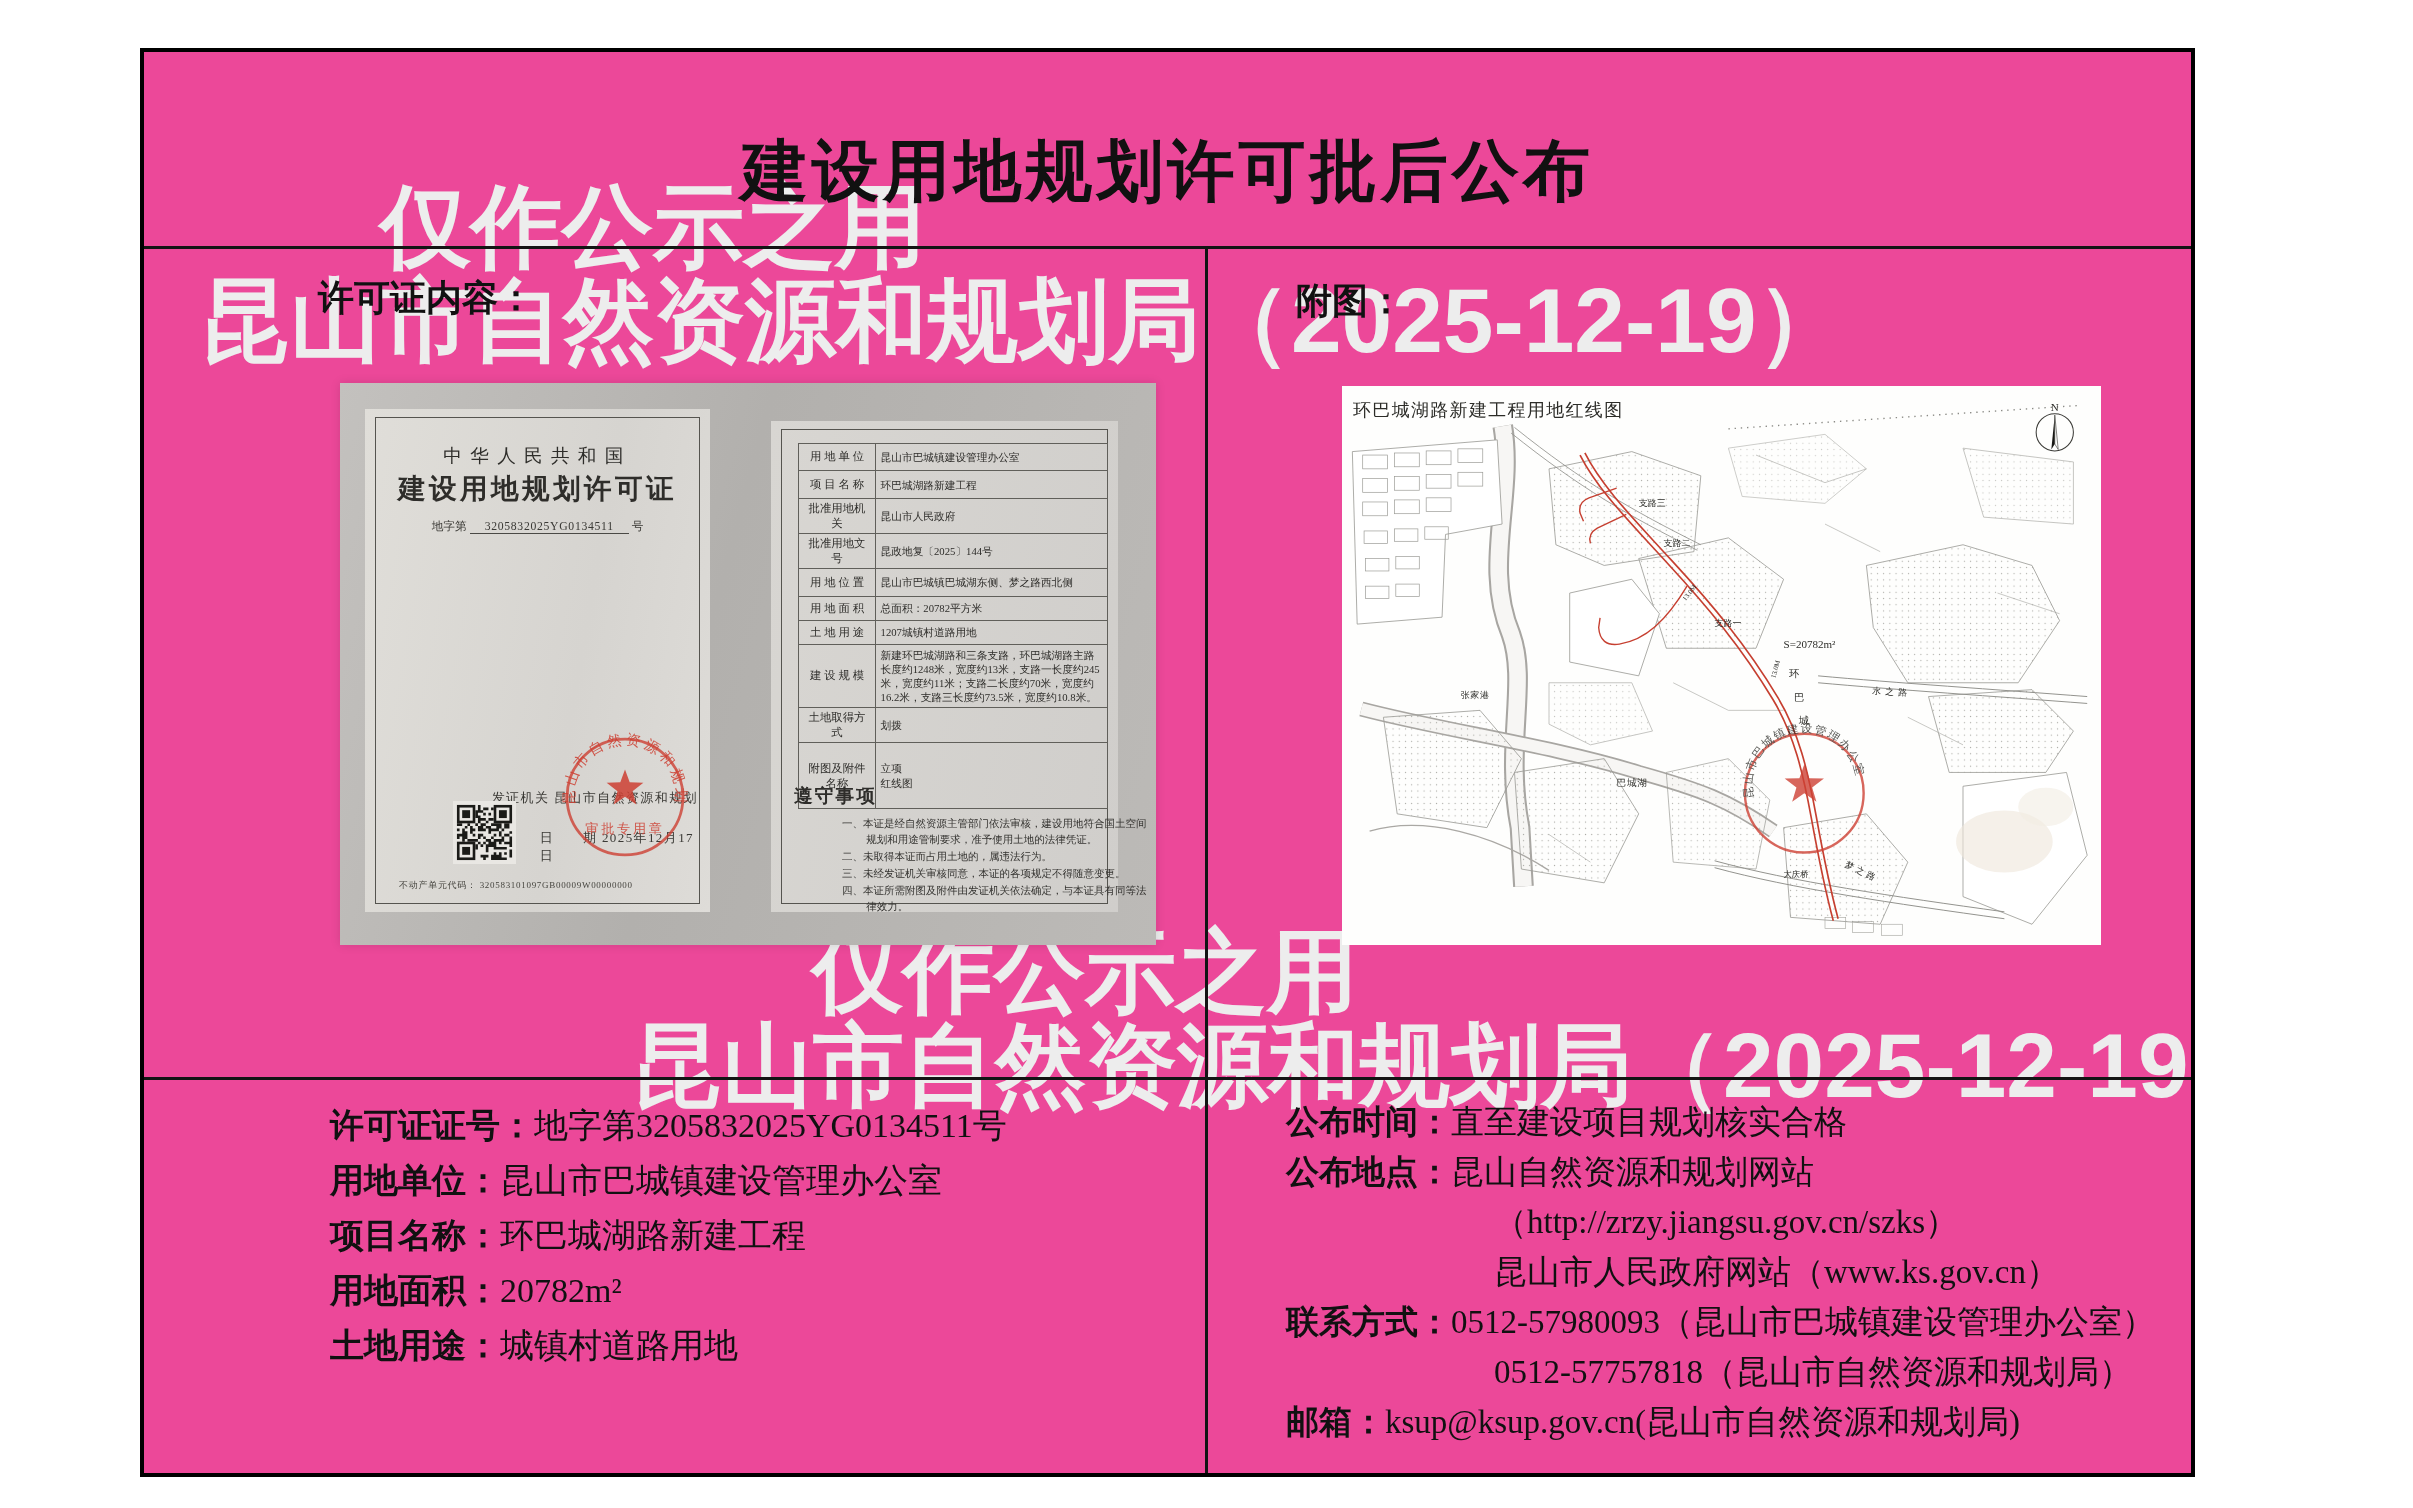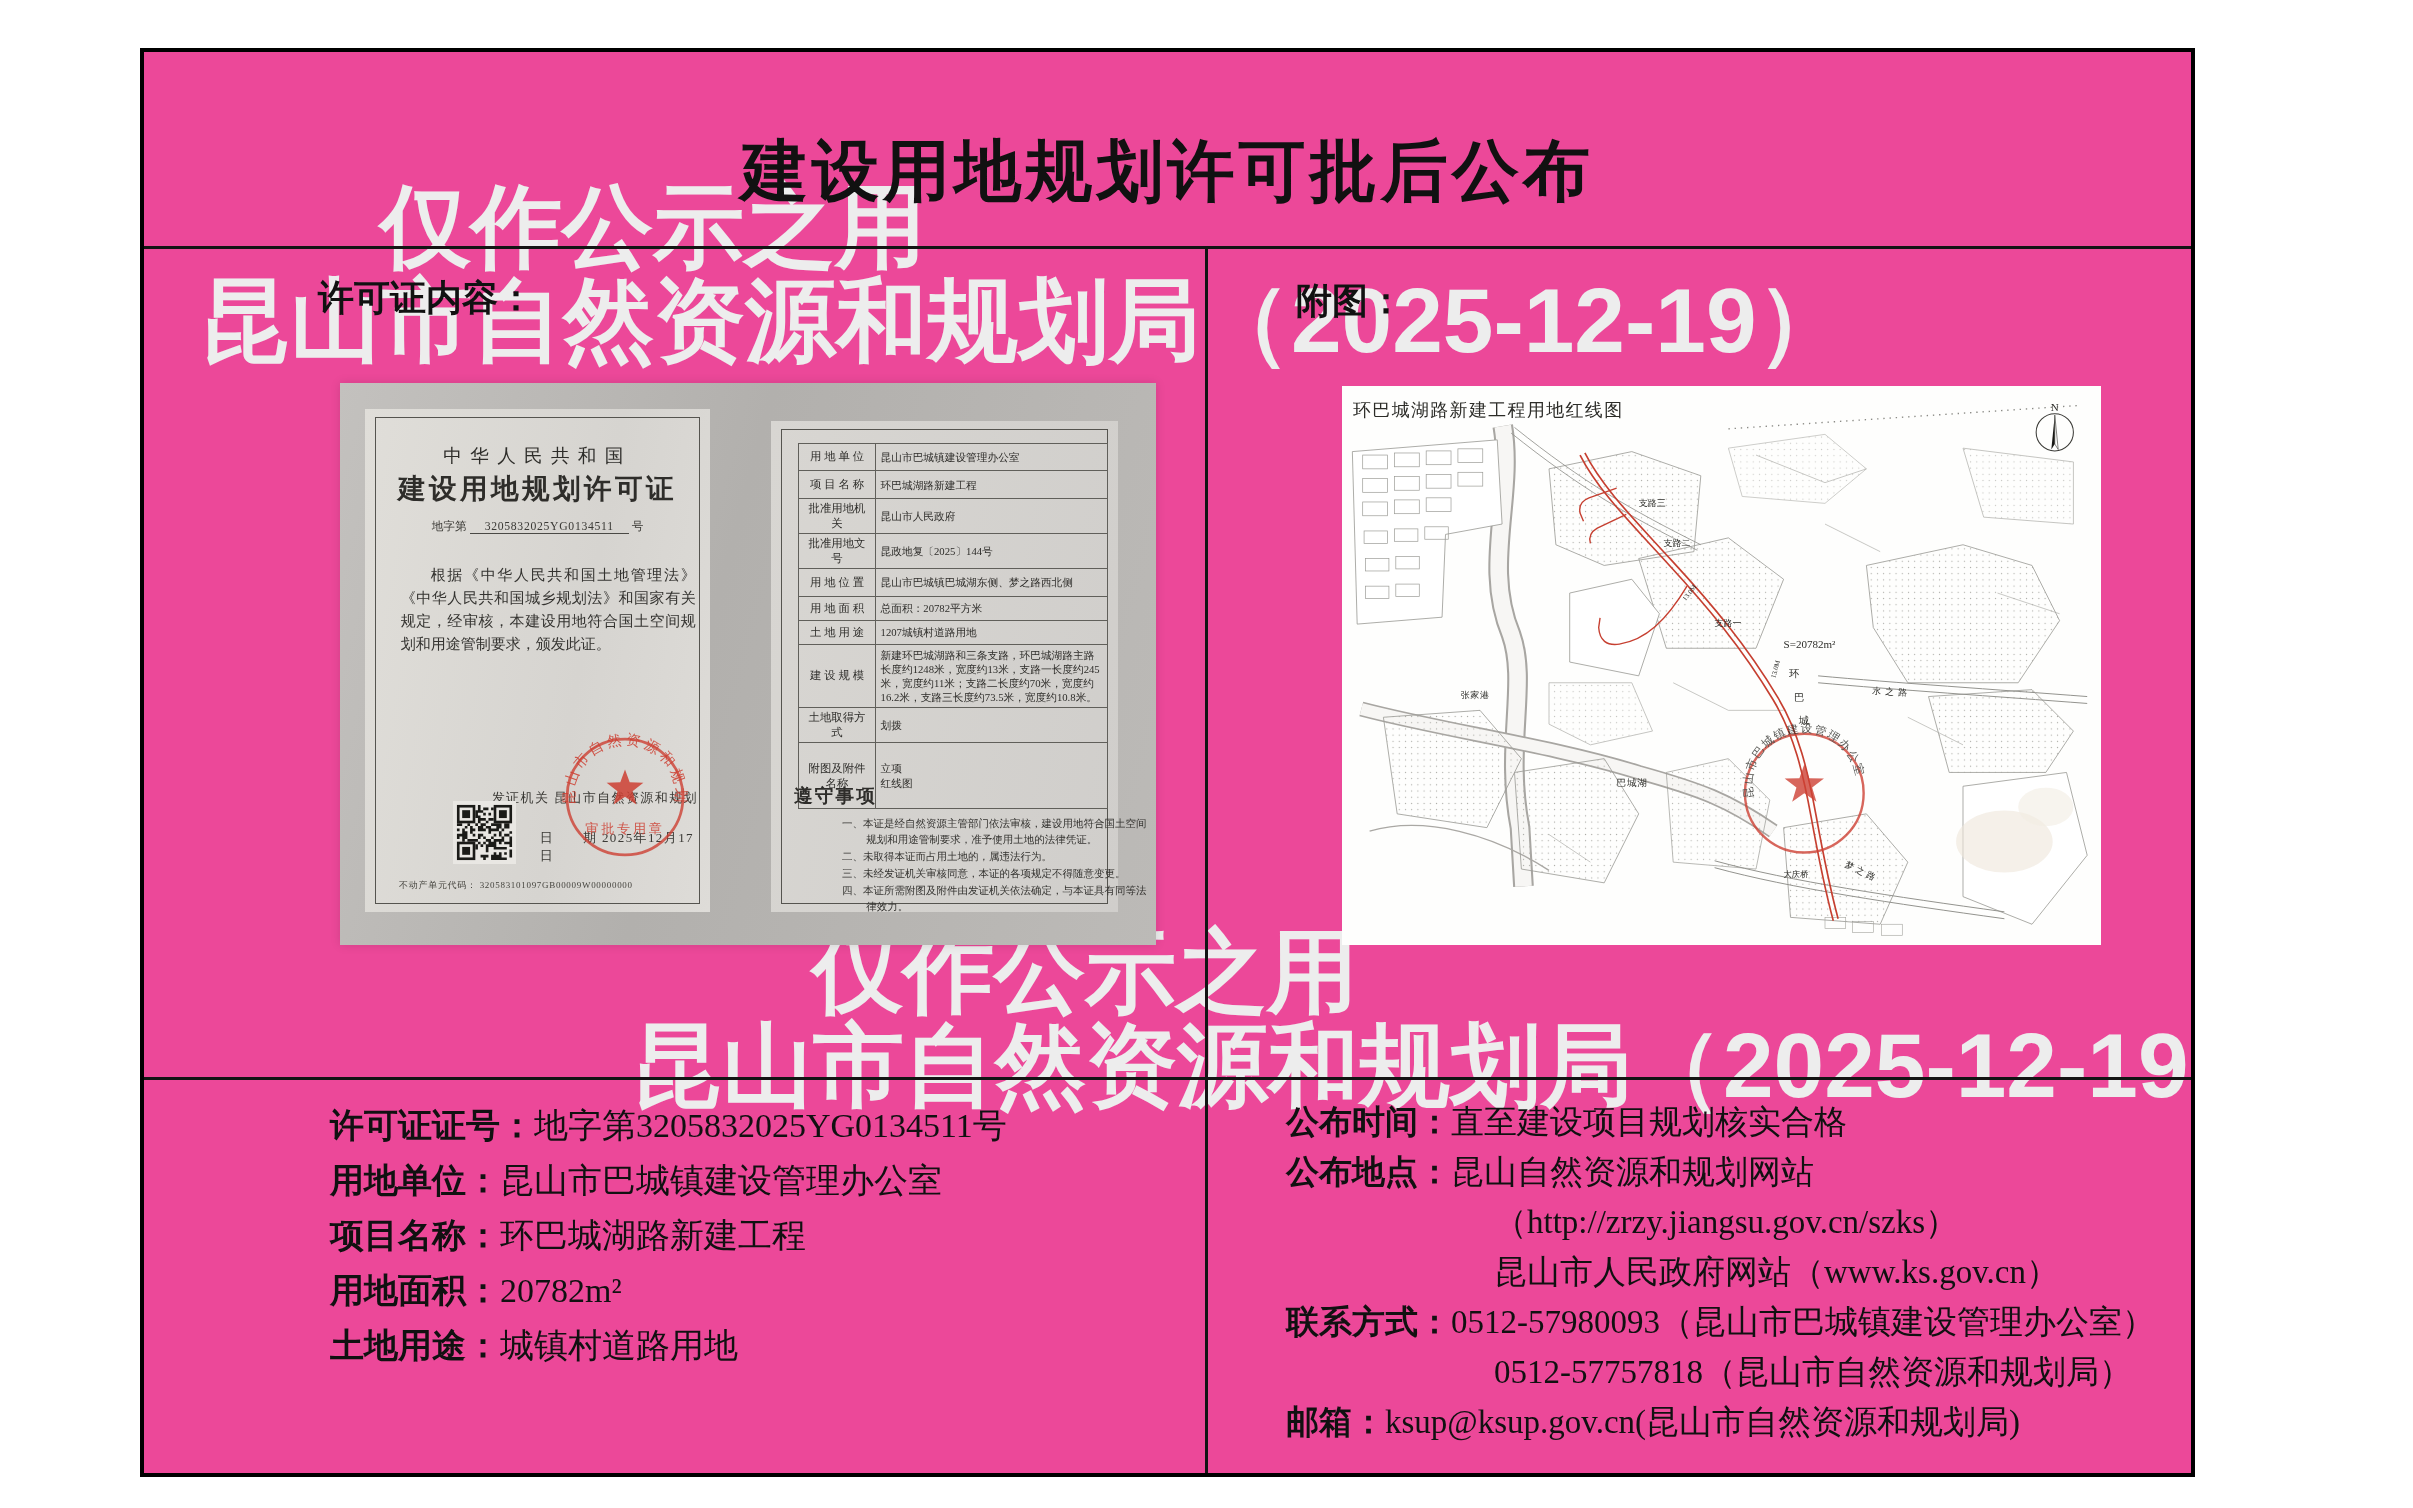--- a/index.html
+++ b/index.html
@@ -79,21 +79,20 @@
 
     <div class="cert-page page-left">
       <div class="inner">
         <div class="cl nation">中华人民共和国</div>
         <div class="cl cert-title">建设用地规划许可证</div>
         <div class="cl cert-no">
           <span>地字第</span>
           <span class="num">3205832025YG0134511</span>
           <span>号</span>
         </div>
-        <div class="cl cert-body">根据《中华人民共和国土地管理法》《中华人民共和国城乡规划法》和国家有关规定，经审核，本建设用地符合国土空间规划和用途管制要求，颁发此证。</div>
         <div class="cl issuer-line">
           <span>发证机关</span>
           <span>昆山市自然资源和规划局</span>
         </div>
         <div class="cl date-line">
           <span>日　　期</span>
           <span>2025年12月17日</span>
         </div>
         <svg class="qr" viewBox="0 0 96 96">
           <rect x="0" y="0" width="96" height="96" fill="#e9e7e3"></rect>

